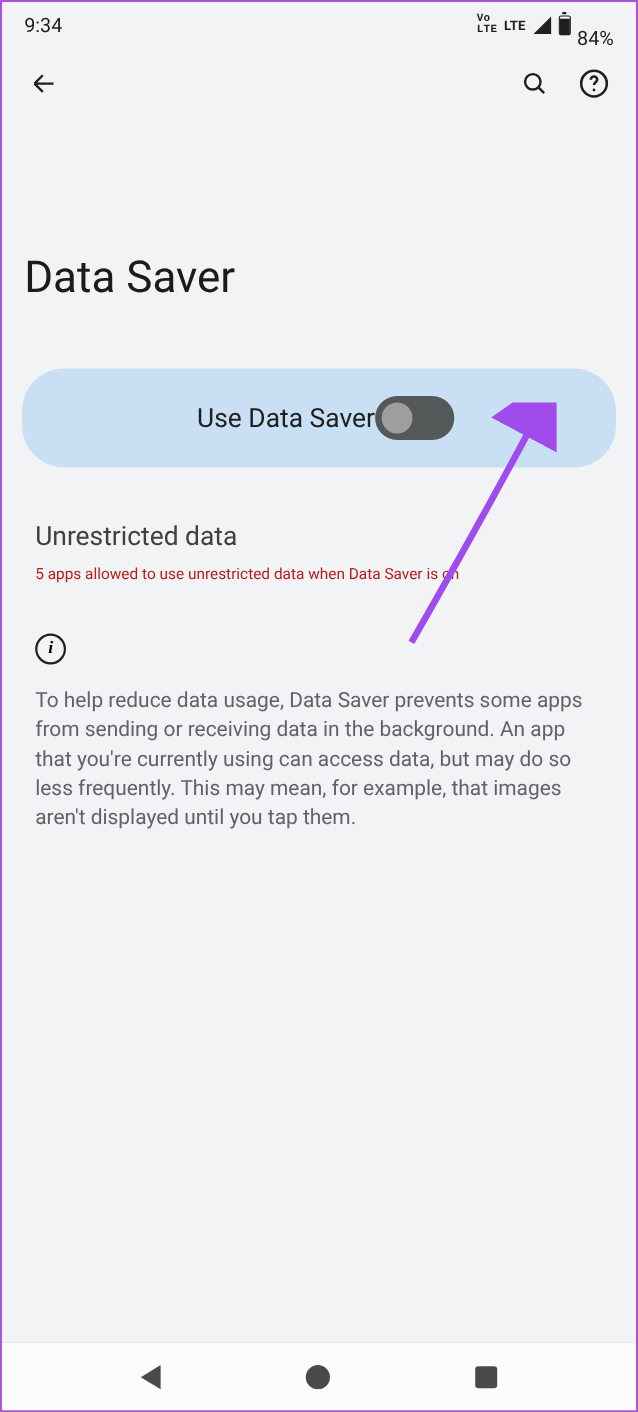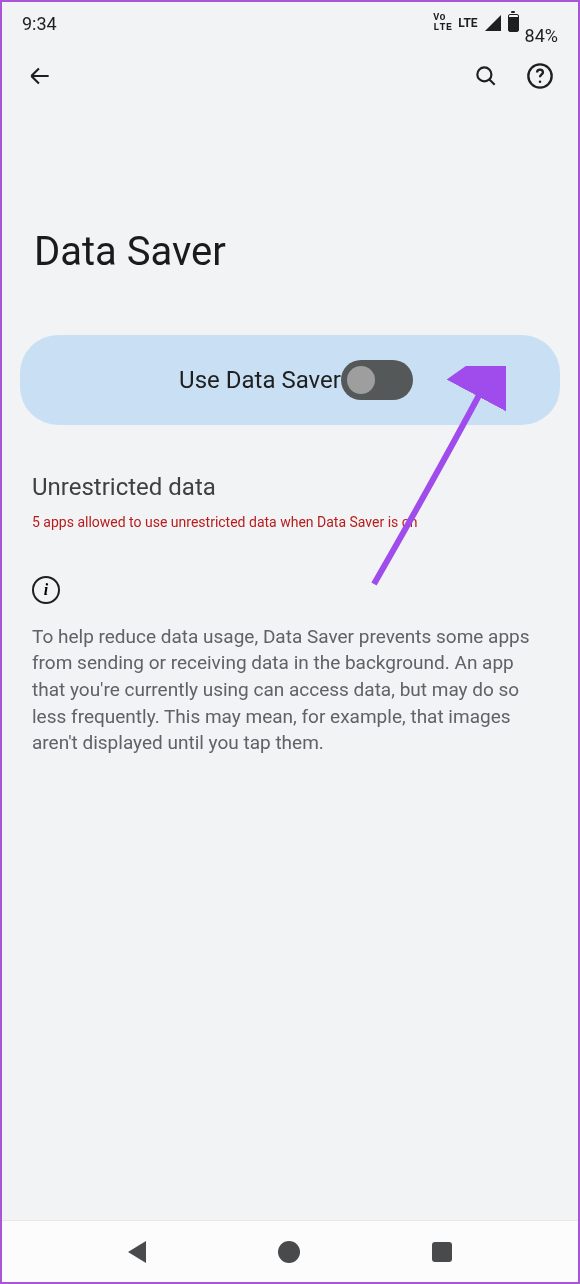--- a/index.html
+++ b/index.html
@@ -52,21 +52,21 @@
       display: flex; align-items: center; justify-content: center;
       border-radius: 22px;
       background: transparent; border: none; cursor: pointer;
       color: #1f1f1f;
     }
     .app-bar .spacer { flex: 1; }
     .page-title {
       font-size: 40px;
       font-weight: 400;
       color: #1b1b1b;
-      padding: 120px 32px 60px;
+      padding: 120px 20px 60px;
     }
     .toggle-card {
       margin: 0 18px;
       background: #c9e0f4;
       border-radius: 38px;
       height: 90px;
       display: flex;
       align-items: center;
       justify-content: center;
       padding: 0 22px 0 34px;

